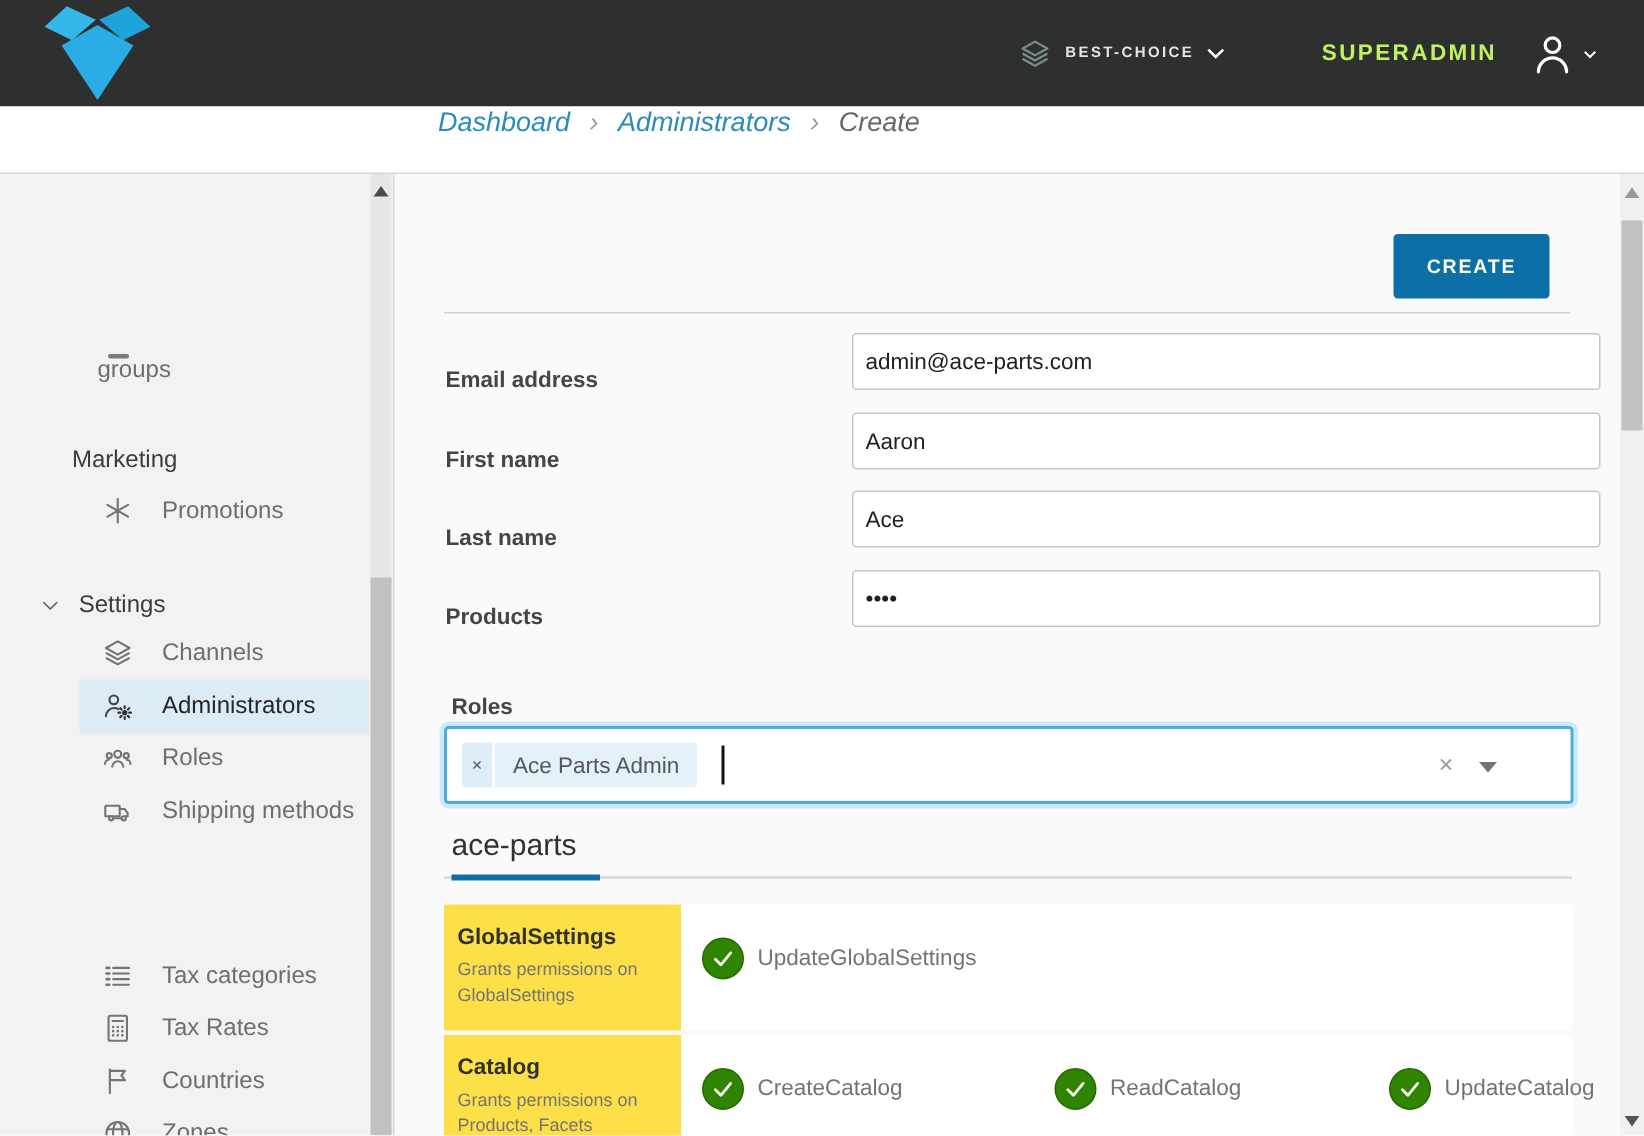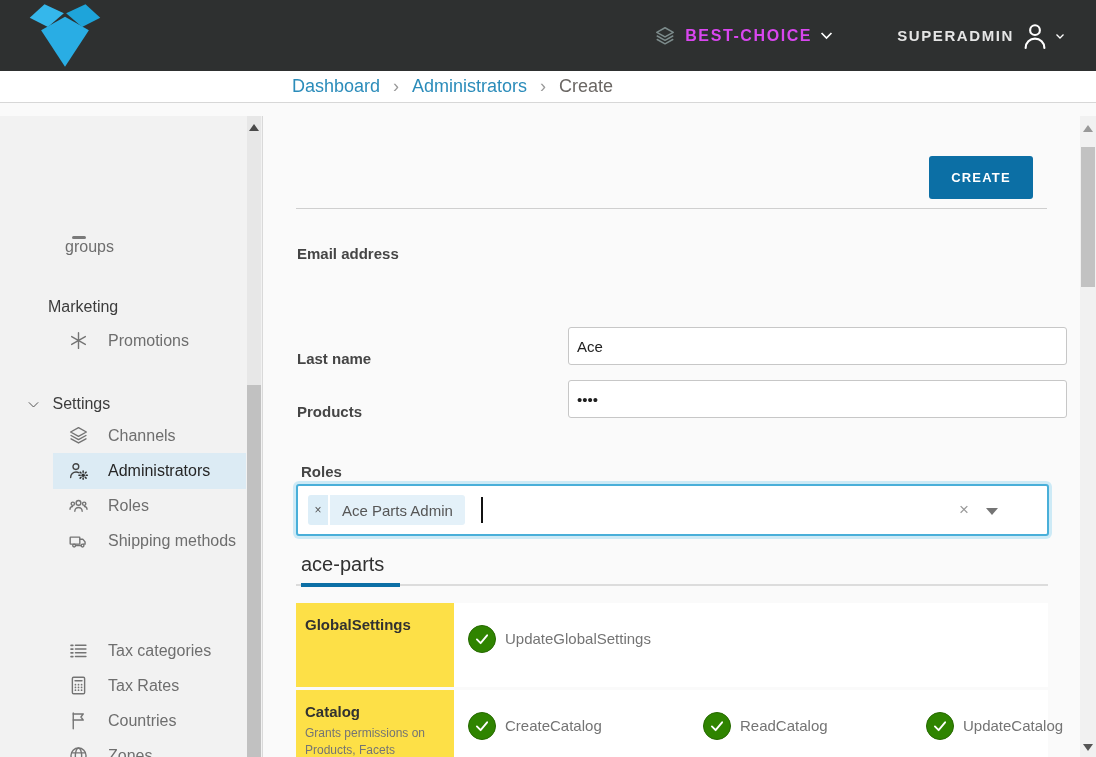--- a/index.html
+++ b/index.html
@@ -5,29 +5,29 @@
   * { box-sizing: border-box; margin: 0; padding: 0; }
   html,body { width:1096px; height:757px; overflow:hidden; }
   body { font-family:"Liberation Sans", sans-serif; background:#fafafa; position:relative; }
 
   
   .topbar { position:absolute; top:0; left:0; width:1096px; height:71px; background:#2e3030; display:flex; align-items:center; }
   .logo { position:absolute; left:27px; top:3px; width:76px; height:66px; }
   .topbar-right { position:absolute; right:30px; top:0; height:71px; display:flex; align-items:center; }
   .channel-switcher { display:flex; align-items:center; cursor:pointer; }
   .channel-switcher .layers-ic { width:22px; height:22px; margin-right:9px; }
-  .channel-label { color:#d946ef; font-size:16px; font-weight:bold; letter-spacing:1.6px; }
+  .channel-label { color:#e5e5e5; font-size:10px; font-weight:bold; letter-spacing:1.6px; }
   .chev-white { width:17px; height:17px; margin-left:6px; }
   .user-menu { display:flex; align-items:center; margin-left:62px; cursor:pointer; }
-  .user-label { color:#e5e5e5; font-size:15px; font-weight:bold; letter-spacing:1.6px; margin-right:6px; }
+  .user-label { color:#bef264; font-size:15px; font-weight:bold; letter-spacing:1.6px; margin-right:22px; }
   .person-ic { width:30px; height:30px; }
   .chev-small { width:12px; height:12px; margin-left:4px; }
 
   
-  .breadcrumb-bar { position:absolute; top:71px; left:0; width:1096px; height:32px; background:#fff; border-bottom:1px solid #d7d7d7; display:flex; align-items:center; padding-left:292px; }
+  .breadcrumb-bar { position:absolute; top:71px; left:0; width:1096px; height:45px; background:#fff; border-bottom:1px solid #d7d7d7; display:flex; align-items:flex-start; padding-left:292px;font-style:italic; }
   .crumb { font-size:18px; color:#2b8cba; text-decoration:none; cursor:pointer; }
   .crumb-sep { font-size:18px; color:#9a9a9a; margin:0 13px; }
   .crumb-current { font-size:18px; color:#6b6764; }
 
   
   .body-row { position:absolute; top:116px; left:0; width:1096px; height:641px; }
 
   
   .sidebar { position:absolute; left:0; top:0; width:263px; height:641px; background:#f2f2f2; border-right:1px solid #d9d9d9; overflow:hidden; }
   .snav-text { font-size:16px; color:#6e6e6e; line-height:19px; }
@@ -233,20 +233,25 @@
     </div>
   </nav>
 
   <main class="main">
 
     <button class="create-btn">CREATE</button>
     <div class="divider"></div>
 
     <div class="form-row" style="top:106px;">
       <label class="f-label">Email address</label>
+      <input type="text" value="admin@ace-parts.com" style="">
+    </div>
+    <div class="form-row" style="top:159px;">
+      <label class="f-label">First name</label>
+      <input type="text" value="Aaron" style="">
     </div>
     <div class="form-row" style="top:211px;">
       <label class="f-label">Last name</label>
       <input type="text" value="Ace" style="">
     </div>
     <div class="form-row" style="top:264px;">
       <label class="f-label">Products</label>
       <input type="text" value="••••" style="">
     </div>
 
@@ -263,20 +268,21 @@
 
     <div class="tabbar">
       <span class="tab">ace-parts</span>
     </div>
 
     <div class="perm-grid">
 
       <div class="perm-row">
         <div class="perm-left">
           <div class="perm-title">GlobalSettings</div>
+          <div class="perm-desc">Grants permissions on GlobalSettings</div>
         </div>
         <div class="perm-right">
           <div class="perm-item w1">
             <div class="toggle">
               <svg viewBox="0 0 28 28" width="26" height="26" style="stroke:#fff; fill:none; stroke-width:2; stroke-linecap:round; stroke-linejoin:round;">
                   <polyline points="8.5,14.5 12.5,18.5 19.5,10"></polyline>
                 </svg>
             </div>
             <span class="perm-name">UpdateGlobalSettings</span>
           </div>

